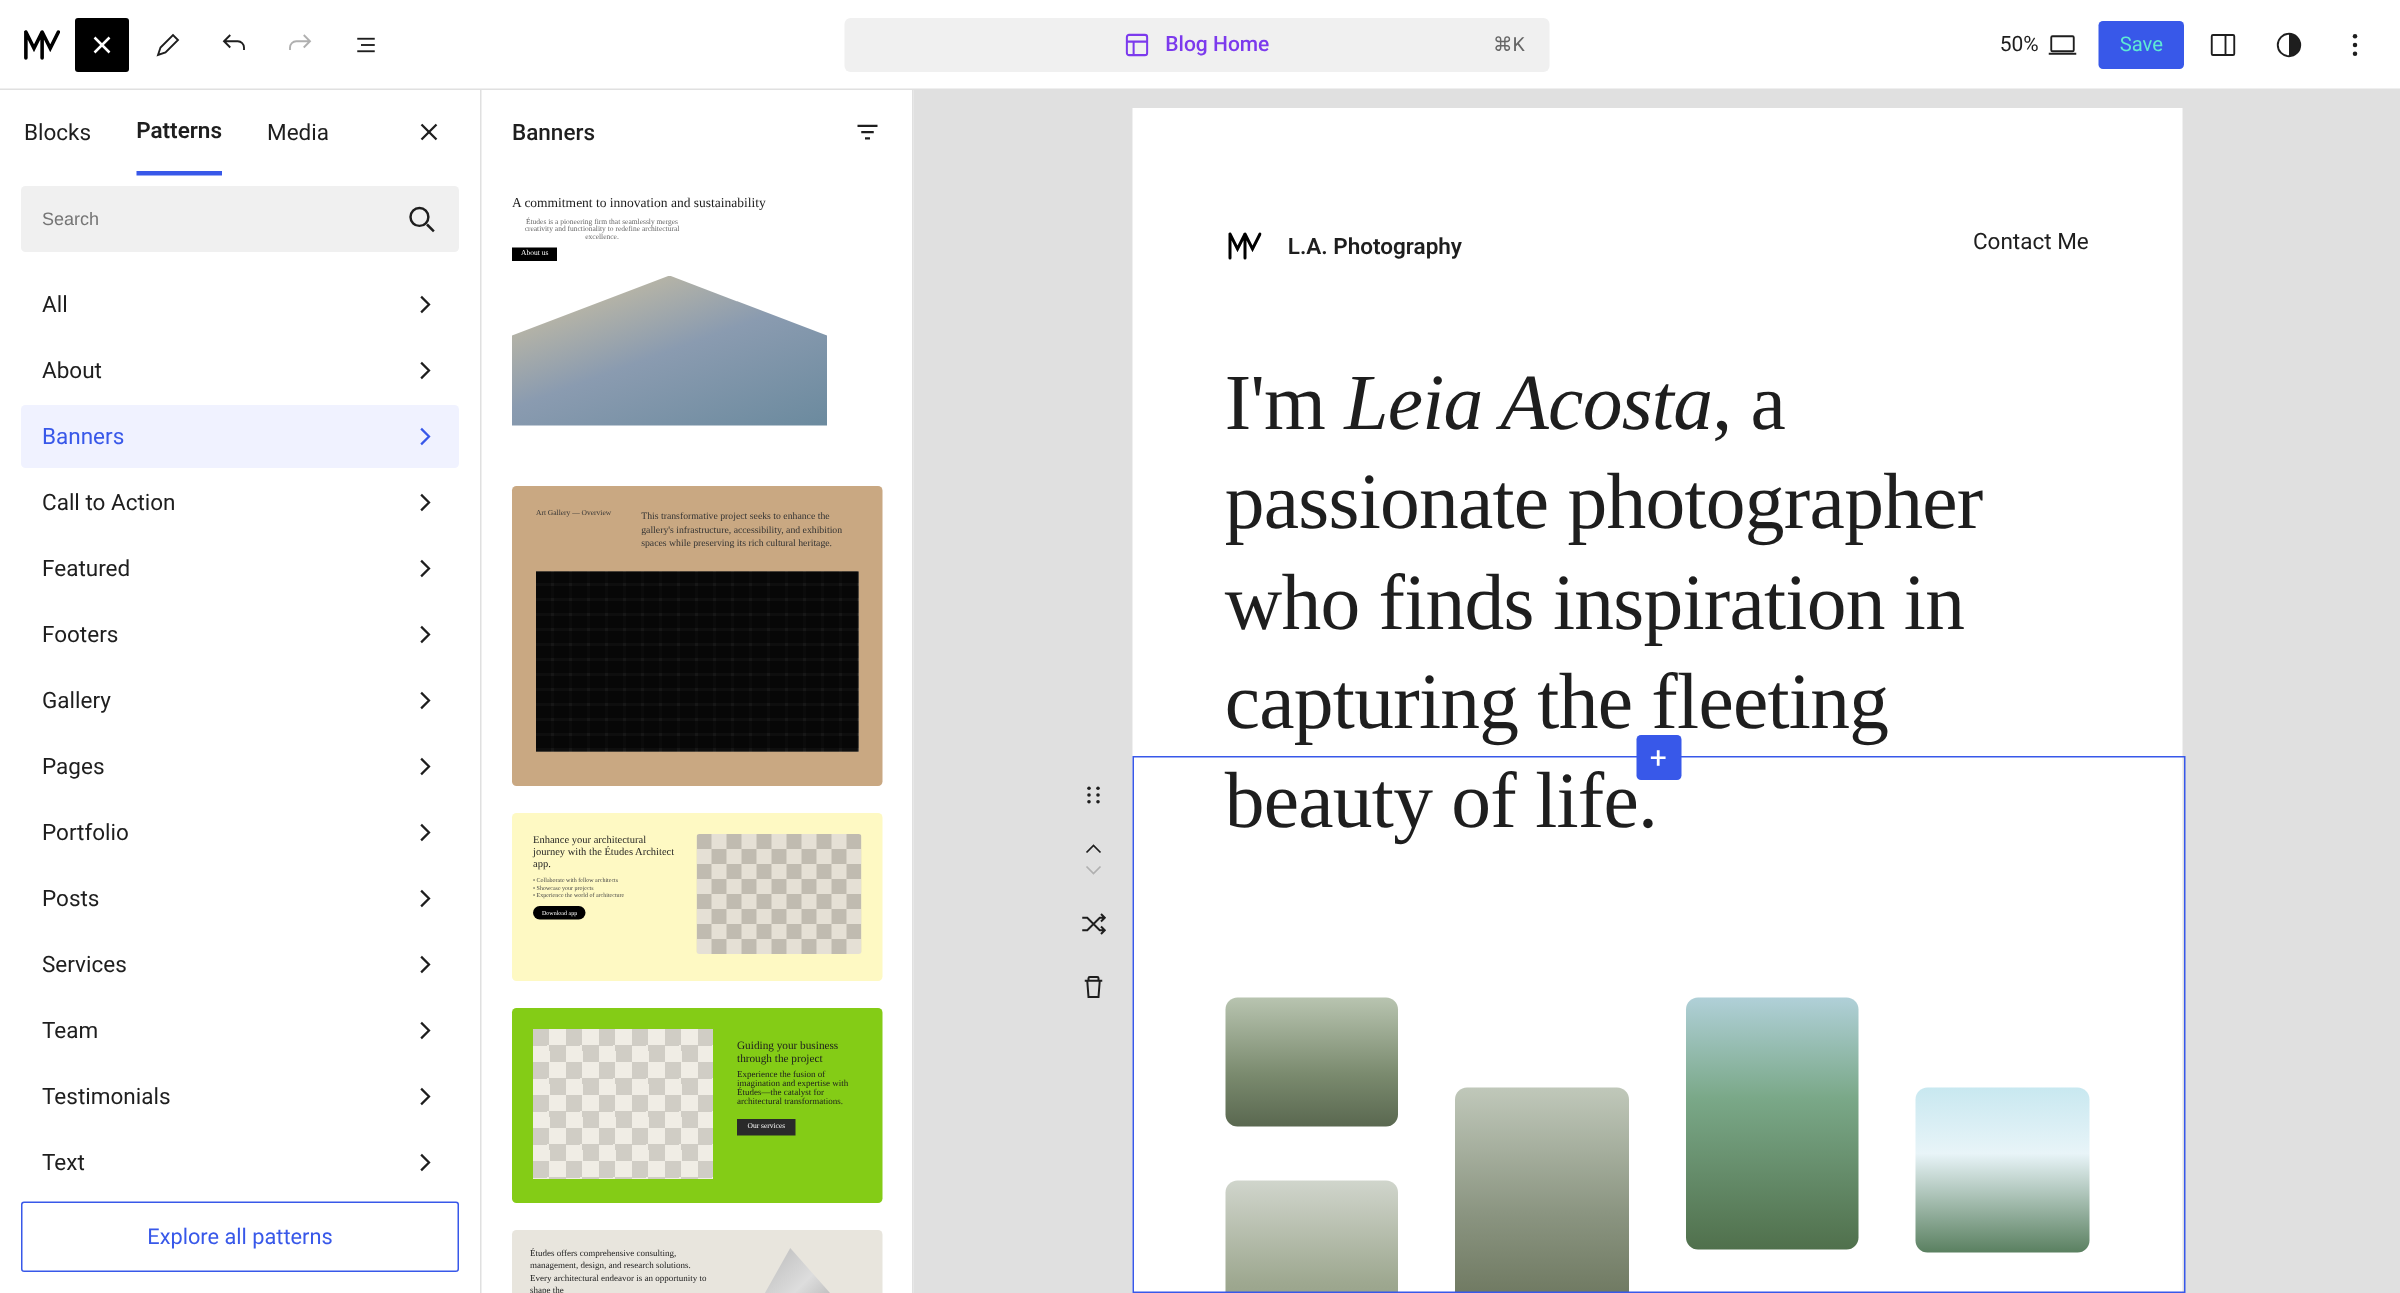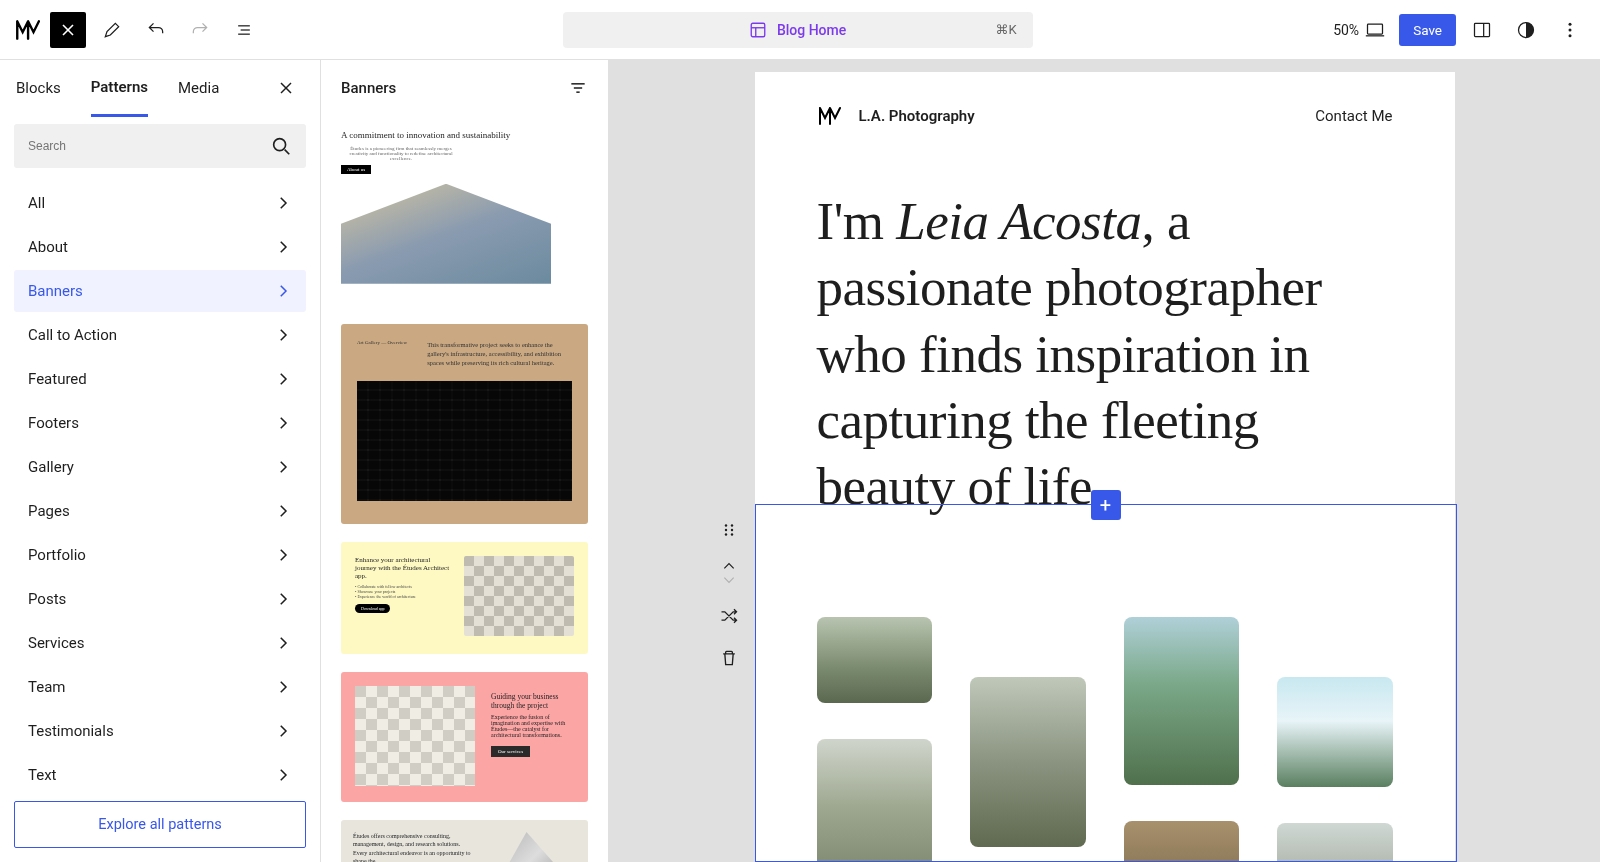--- a/index.html
+++ b/index.html
@@ -11,21 +11,21 @@
 .tb-btn { width: 36px; height: 36px; display: flex; align-items: center; justify-content: center; border-radius: 2px; cursor: pointer; color:#1e1e1e; }
 .tb-btn.black { background: #000; color: #fff; }
 .tb-btn svg { width: 20px; height: 20px; }
 .tb-center { flex:1; display:flex; justify-content:center; }
 .doc-pill { background: #f0f0f0; border-radius: 4px; height: 36px; display: flex; align-items: center; padding: 0 16px; gap: 10px; min-width: 470px; justify-content: center; position: relative; }
 .doc-pill .icon { color: #6c2eb9; }
 .doc-pill .title { color: #7c3aed; font-weight: 500; font-size: 14px; }
 .doc-pill .kbd { position:absolute; right:16px; color: #666; font-size: 13px; }
 .tb-right { display: flex; align-items: center; gap: 8px; }
 .zoom { display:flex; align-items:center; gap:6px; font-size:14px; color:#1e1e1e; margin-right: 6px;}
-.save-btn { background: #3858e9; color: #ffffff; padding: 8px 14px; border-radius: 3px; font-size: 13.5px; cursor: pointer; }
+.save-btn { background: #3858e9; color: #5eead4; padding: 8px 14px; border-radius: 3px; font-size: 13.5px; cursor: pointer; }
 
 
 .main { display: flex; height: calc(100% - 60px); }
 
 
 .side1 { width: 321px; border-right: 1px solid #e0e0e0; display:flex; flex-direction:column; }
 .tabs { display: flex; align-items: center; padding: 0 16px; height: 56px; gap: 30px; }
 .tab { font-size: 15px; cursor: pointer; padding: 18px 0; }
 .tab.active { font-weight: 600; border-bottom: 3px solid #3858e9; color:#1e1e1e; }
 .tabs .close { margin-left: auto; }
@@ -61,36 +61,36 @@
 .t2 .img { margin-top:14px; width:100%; height:120px; background: repeating-linear-gradient(180deg, #2a2a2a 0, #2a2a2a 8px, #555 8px, #555 10px), repeating-linear-gradient(90deg, #2a2a2a 0, #2a2a2a 10px, #444 10px, #444 12px); background-blend-mode: multiply; }
 
 
 .t3 { background:#fef9c3; height:112px; padding:14px; display:flex; gap:14px; font-family: Georgia, serif; }
 .t3 .l { flex:1; font-size:7px; }
 .t3 .l .bullets { font-size:4px; color:#444; margin-top:4px; }
 .t3 .l .btn { background:#000; color:#fff; font-size:4px; padding:2px 6px; display:inline-block; margin-top:5px; border-radius:6px;}
 .t3 .img { width:110px; height:80px; background: repeating-conic-gradient(#e5e0d5 0 25%, #c0bbb0 0 50%) 0 0/20px 20px; border-radius:2px; }
 
 
-.t4 { background:#fca5a5; height:130px; padding:14px; display:flex; gap:16px; font-family: Georgia, serif; }
+.t4 { background:#84cc16; height:130px; padding:14px; display:flex; gap:16px; font-family: Georgia, serif; }
 .t4 .img { width:120px; height:100px; background: repeating-conic-gradient(#f0ede5 0 25%, #d0cdc5 0 50%) 0 0/22px 22px; }
 .t4 .r { flex:1; font-size:7.5px; padding-top:6px; }
 .t4 .r .s { font-size:6px; margin-top:4px; }
 .t4 .r .btn { background:#2a2a2a; color:#fff; font-size:5px; padding:3px 7px; display:inline-block; margin-top:8px; }
 
 
 .t5 { background:#e8e5dd; height:78px; padding:12px; display:flex; gap:14px; font-family: Georgia, serif; }
 .t5 .l { flex:1; font-size:6px; line-height:1.4; }
 .t5 .img { width:90px; height:56px; background: linear-gradient(135deg,#aaa 0%, #ddd 50%, #888 100%); clip-path: polygon(10% 100%, 45% 0, 100% 100%); }
 
 
 .canvas-wrap { flex:1; background:#e0e0e0; display:flex; justify-content:center; overflow:hidden; padding-top: 12px;}
 .page { width: 700px; background:#fff; position:relative; }
 .page-inner { padding: 32px 62px 40px; }
-.page-header { display:flex; align-items:center; justify-content:space-between; margin-bottom: 60px;}
+.page-header { display:flex; justify-content:space-between; margin-bottom: 60px; margin-top: 48px;}
 .page-logo-group { display:flex; align-items:center; gap:18px; }
 .page-logo { font-weight:700; }
 .page-site-title { font-size:15px; font-weight:600; }
 .page-nav { font-size:15px; }
 .hero { font-family: Georgia, 'Times New Roman', serif; font-size: 53px; line-height:1.25; letter-spacing: -0.5px; }
 .hero em { font-style: italic; }
 
 
 .block-sel { position:absolute; left:0; right:-2px; top: 432px; bottom:0; border:1.5px solid #3858e9; }
 .block-sel .add { position:absolute; top:-15px; left:50%; transform:translateX(-50%); width:30px; height:30px; background:#3858e9; color:#fff; display:flex; align-items:center; justify-content:center; border-radius:3px; font-size:20px; cursor:pointer; }

